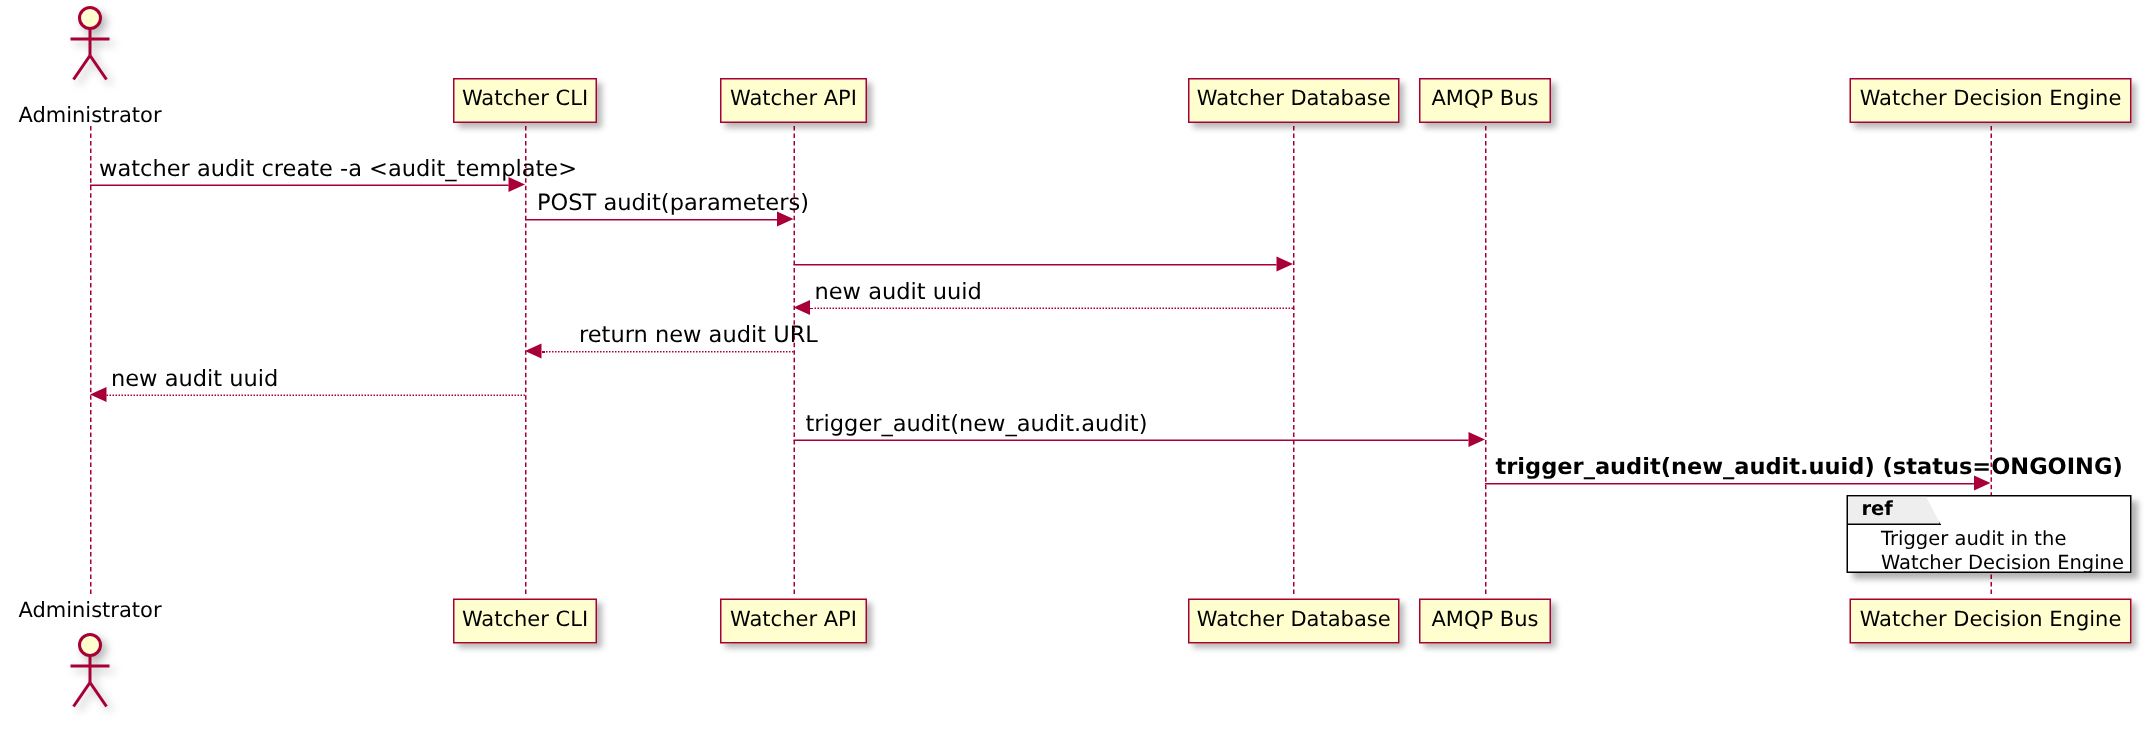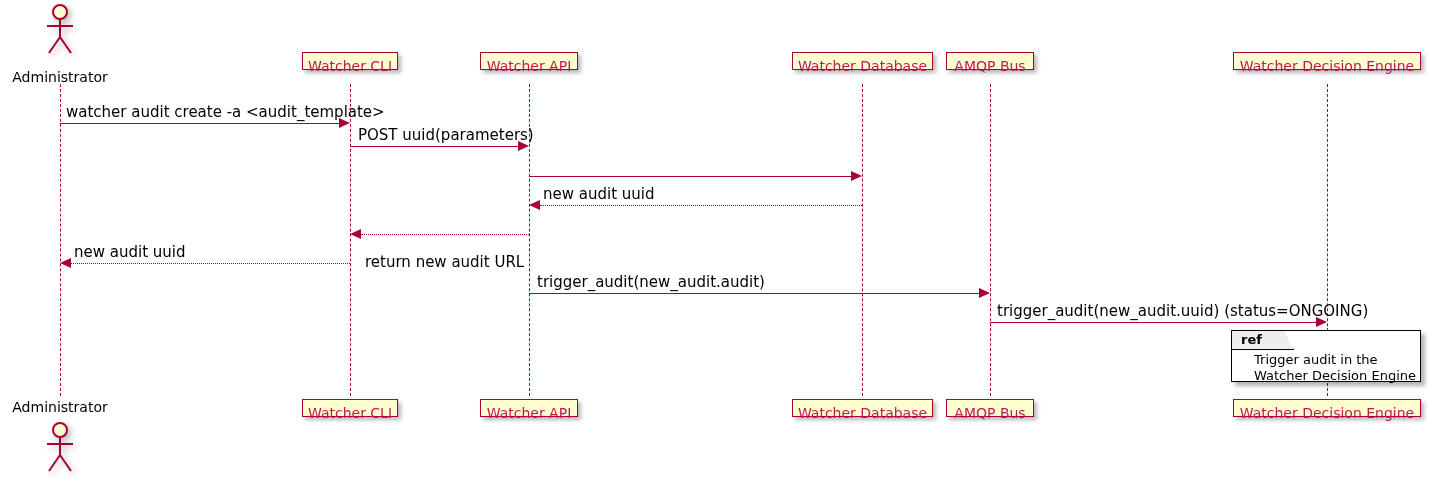--- a/index.html
+++ b/index.html
@@ -26,25 +26,25 @@
     top: 84px;
     height: 312px;
   }
   
   .participant {
     position: absolute;
     box-sizing: border-box;
     background: #FEFECE;
     border: 1.5px solid #A80036;
     border-radius: 0;
-    height: 18px;
+    height: 30px;
     line-height: 27px;
     text-align: center;
     font-size: 14px;
-    color: #be185d;
+    color: #000000;
     white-space: nowrap;
     box-shadow: 3px 3px 4px rgba(0,0,0,0.28);
   }
   
   .actor-label {
     position: absolute;
     font-size: 14px;
     color: #000000;
     white-space: nowrap;
     text-align: center;
@@ -145,44 +145,44 @@
   <div class="participant" style="left:302px; top:52px; width:96px;">Watcher CLI</div>
   <div class="participant" style="left:480px; top:52px; width:98px;">Watcher API</div>
   <div class="participant" style="left:792px; top:52px; width:141px;">Watcher Database</div>
   <div class="participant" style="left:946px; top:52px; width:88px;">AMQP Bus</div>
   <div class="participant" style="left:1233px; top:52px; width:188px;">Watcher Decision Engine</div>
 
   <div class="msg-label" style="left:66px; top:103px;">watcher audit create -a &lt;audit_template&gt;</div>
   <div class="msg-line" style="left:60px; top:123px; width:279px;"></div>
   <div class="arrow-head solid-right" style="left:339px; top:118px;"></div>
 
-  <div class="msg-label" style="left:358px; top:126px;">POST uuid(parameters)</div>
+  <div class="msg-label" style="left:358px; top:126px;">POST audit(parameters)</div>
   <div class="msg-line" style="left:350px; top:146px; width:168px;"></div>
   <div class="arrow-head solid-right" style="left:518px; top:141px;"></div>
 
   <div class="msg-line" style="left:529px; top:176px; width:322px;"></div>
   <div class="arrow-head solid-right" style="left:851px; top:171px;"></div>
 
   <div class="msg-label" style="left:543px; top:185px;">new audit uuid</div>
   <div class="msg-line dotted" style="left:540px; top:205px; width:322px;"></div>
   <div class="arrow-head solid-left" style="left:529px; top:200px;"></div>
 
-  <div class="msg-label" style="left:365px; top:214px;margin-top:39px;">return new audit URL</div>
+  <div class="msg-label" style="left:386px; top:214px;">return new audit URL</div>
   <div class="msg-line dotted" style="left:361px; top:234px; width:168px;"></div>
   <div class="arrow-head solid-left" style="left:350px; top:229px;"></div>
 
   <div class="msg-label" style="left:74px; top:243px;">new audit uuid</div>
   <div class="msg-line dotted" style="left:71px; top:263px; width:279px;"></div>
   <div class="arrow-head solid-left" style="left:60px; top:258px;"></div>
 
   <div class="msg-label" style="left:537px; top:273px;">trigger_audit(new_audit.audit)</div>
   <div class="msg-line" style="left:529px; top:293px; width:450px;"></div>
   <div class="arrow-head solid-right" style="left:979px; top:288px;"></div>
 
-  <div class="msg-label" style="left:997px; top:302px;">trigger_audit(new_audit.uuid) (status=ONGOING)</div>
+  <div class="msg-label" style="left:997px; top:302px;font-weight:bold;">trigger_audit(new_audit.uuid) (status=ONGOING)</div>
   <div class="msg-line" style="left:990px; top:322px; width:326px;"></div>
   <div class="arrow-head solid-right" style="left:1316px; top:317px;"></div>
 
   <div class="ref-box" style="left:1231px; top:330px; width:190px; height:52px;">
     <div class="ref-tab" style="width:62px;">ref</div>
     <div class="ref-text" style="top:21px;">Trigger audit in the</div>
     <div class="ref-text" style="top:37px;">Watcher Decision Engine</div>
   </div>
 
   <div class="actor-label" style="left:10px; top:399px; width:100px;">Administrator</div>

